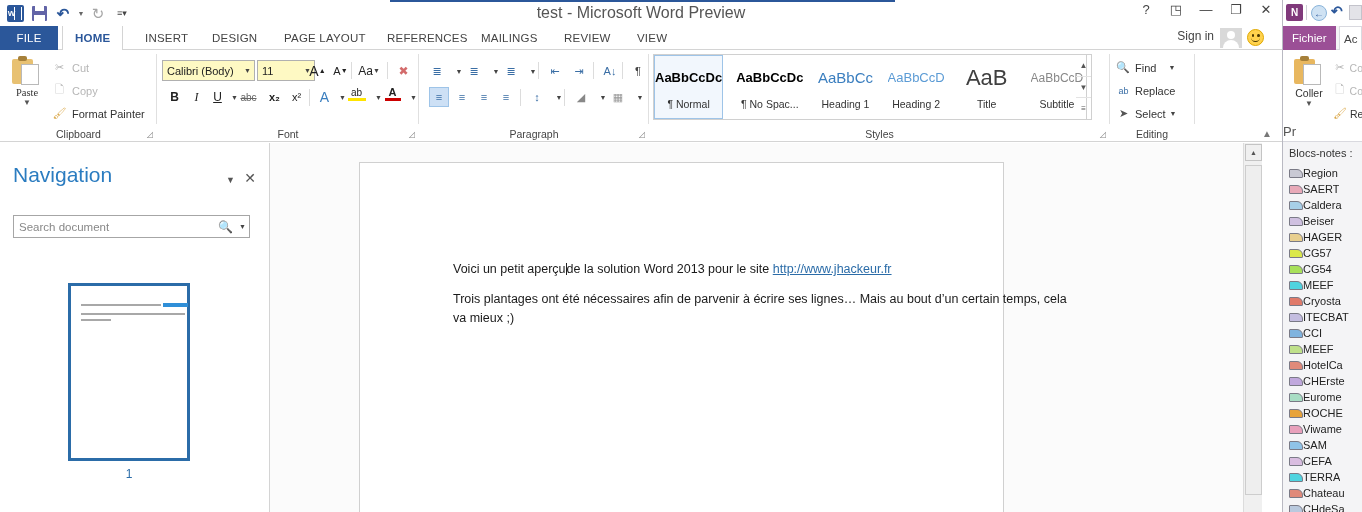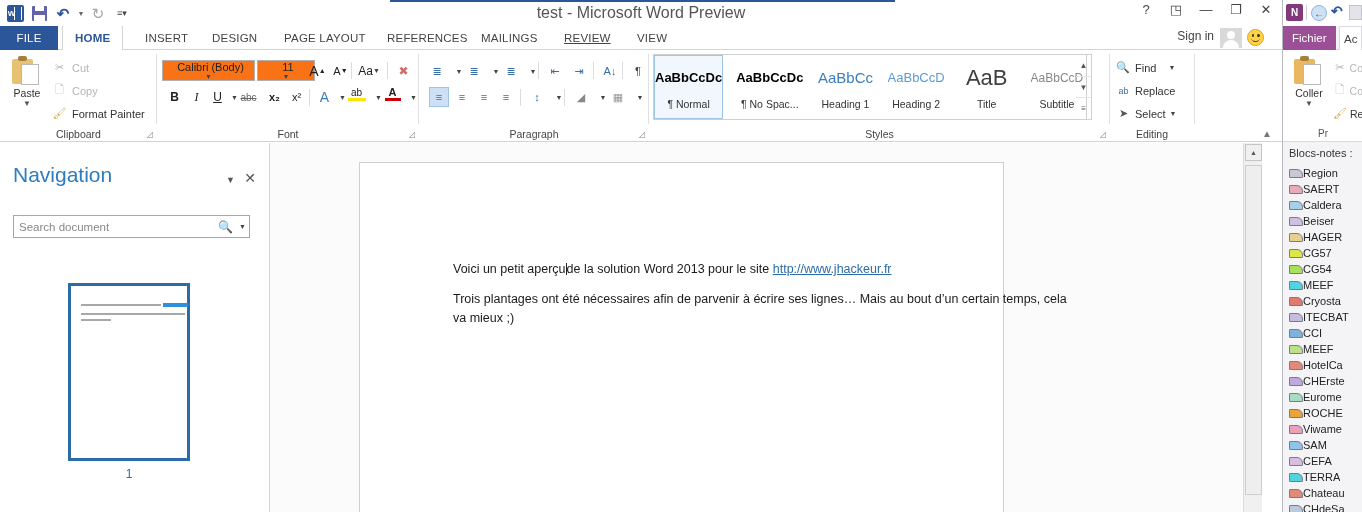--- a/index.html
+++ b/index.html
@@ -113,40 +113,40 @@
   .rgroup .gsep {
     position: absolute; right: 0; top: 4px; bottom: 18px; width: 1px; background: #e0e0e0;
   }
   .dlg {
     position: absolute; bottom: 3px; right: 4px; font-size: 8px; color: #888; cursor: pointer;
   }
 
   
   #g-clipboard { left: 0; width: 157px; }
   .paste-btn {
-    position: absolute; left: 8px; top: 6px; width: 38px; text-align: center; cursor: pointer;
+    position: absolute; left: 8px; top: 6px; width: 38px; text-align: center; cursor: pointer; font-family: Liberation Serif, serif;
   }
   .clip-ico { width: 30px; height: 30px; margin: 0 auto; position: relative; }
   .clip-ico .board { position:absolute; left:0; top:3px; width:21px; height:25px; background:#e8c172; border-radius:2px;}
   .clip-ico .clipTop{position:absolute;left:6px;top:0;width:9px;height:5px;background:#a6803a;border-radius:2px;}
   .clip-ico .page{position:absolute;left:9px;top:8px;width:18px;height:21px;background:#fff;border:1px solid #b9b9b9;}
   .paste-label { font-size: 10.5px; color:#333; margin-top:1px; }
   .paste-caret { font-size: 8px; color:#555; }
   .clip-item {
     position: absolute; left: 52px; font-size: 11px; display:flex; align-items:center; gap:5px; cursor:pointer;
   }
   .clip-item.dis { color: #b6b6b6; }
   .clip-item.en { color: #333; }
   .mini-ico { width: 15px; height: 15px; display:flex;align-items:center;justify-content:center;font-size:11px;}
 
   
   #g-font { left: 157px; width: 262px; }
   .fcombo {
-    position: absolute; border: 1px solid #b0b0b0; background:#f97316;
-    height: 21px; font-size: 11px; color:#222; display:flex;align-items:center; cursor:pointer;flex-direction:column;
+    position: absolute; border: 1px solid #b0b0b0; background:#fef9c3;
+    height: 21px; font-size: 11px; color:#222; display:flex;align-items:center; cursor:pointer;
   }
   .fcombo .txt { padding-left: 4px; flex:1; overflow:hidden;white-space:nowrap;}
   .fcombo .cc { width:13px; text-align:center; font-size:7px; color:#444;}
   .fbtn {
     position:absolute; height:21px; min-width:21px; display:flex;align-items:center;justify-content:center;
     font-size:12px; color:#222; cursor:pointer;
   }
   .fbtn2 {
     position:absolute; height:20px; min-width:19px; display:flex;align-items:center;justify-content:center;
     font-size:12px; color:#222; cursor:pointer;
@@ -282,21 +282,21 @@
   }
   .on-ribbon { position:absolute; left:0; top:50px; width:80px; height:92px; background:#fff; border-bottom:1px solid #d9d9df;}
   .on-paste { position:absolute; left:6px; top:6px; width:40px; text-align:center; cursor:pointer;}
   .on-clip { width:30px;height:30px;margin:0 auto;position:relative;}
   .on-clip .b{position:absolute;left:0;top:3px;width:21px;height:25px;background:#e8b75f;border-radius:2px;}
   .on-clip .t{position:absolute;left:6px;top:0;width:9px;height:5px;background:#a6803a;border-radius:2px;}
   .on-clip .p{position:absolute;left:9px;top:8px;width:18px;height:21px;background:#fff;border:1px solid #b9b9b9;}
   .on-paste-l{font-size:10.5px;color:#333;margin-top:1px;}
   .on-item{position:absolute;left:50px;font-size:10.5px;display:flex;align-items:center;gap:3px;white-space:nowrap;overflow:hidden;width:30px;cursor:pointer;}
   .on-item.dis{color:#b6b6b6;}
-  .on-glabel{position:absolute;bottom:2px;left:0;width:80px;text-align:center;font-size:10px;color:#555;}
+  .on-glabel{position:absolute;bottom:2px;left:0;width:80px;font-size:13px;color:#555;}
 
   .on-body { position:absolute; left:0; top:143px; width:80px; height:369px; background:#f4f4f6;}
   .on-nb-head { position:absolute; left:6px; top:4px; font-size:11px; color:#333; white-space:nowrap;}
   .on-list { position:absolute; left:0; top:22px; width:80px; }
   .on-nb { height:16px; display:flex; align-items:center; padding-left:6px; cursor:pointer; }
   .nb-ico {
     width:14px; height:9px; flex:0 0 auto; border:1px solid #7a7a86; border-radius:1px 6px 1px 1px;
   }
   .nb-name { font-size:11px; color:#222; white-space:nowrap; overflow:hidden; }
 </style>
@@ -345,21 +345,21 @@
     </div>
 
     <div class="tabrow">
       <div class="tab file" style="left:0;width:58px;text-align:center;">FILE</div>
       <div class="tab active" style="left:62px;">HOME</div>
       <div class="tab" style="left:133px;">INSERT</div>
       <div class="tab" style="left:200px;">DESIGN</div>
       <div class="tab" style="left:272px;">PAGE LAYOUT</div>
       <div class="tab" style="left:375px;">REFERENCES</div>
       <div class="tab" style="left:469px;">MAILINGS</div>
-      <div class="tab" style="left:552px;text-decoration:underline;">REVIEW</div>
+      <div class="tab" style="left:552px;">REVIEW</div>
       <div class="tab" style="left:625px;">VIEW</div>
 
       <div class="signin">Sign in</div>
       <div class="avatar"></div>
       <div class="smiley">
           <i></i>
         </div>
     </div>
 
     <div class="ribbon">

